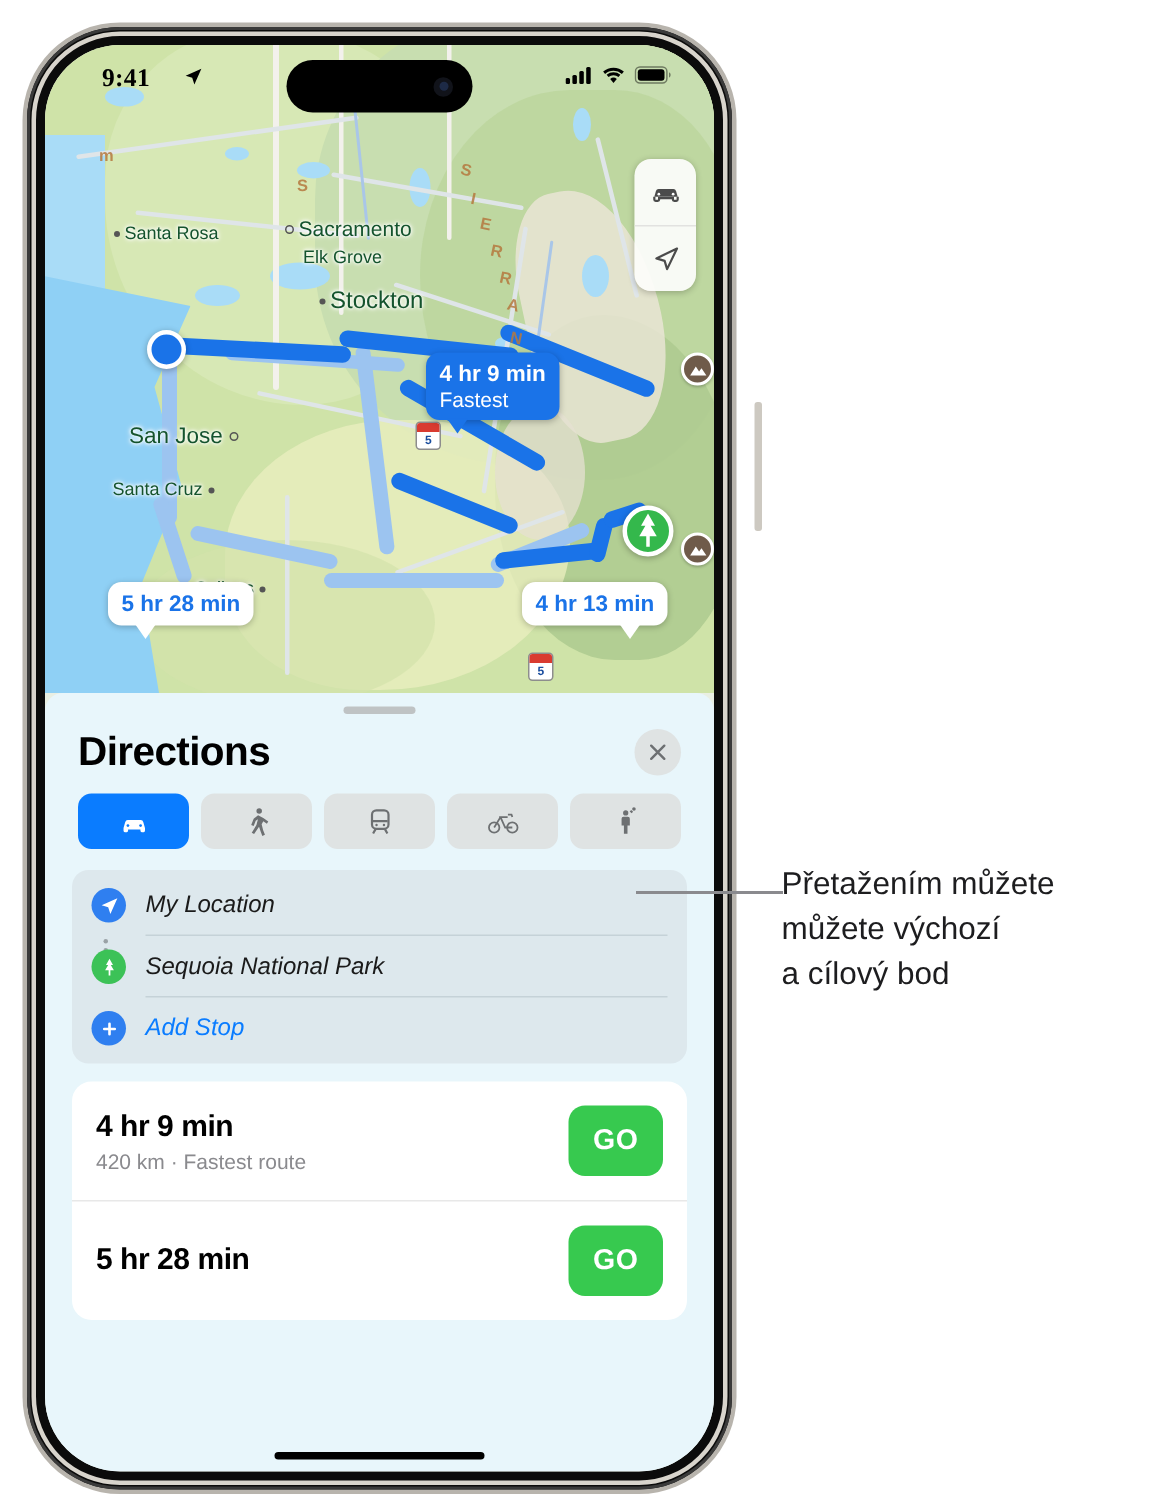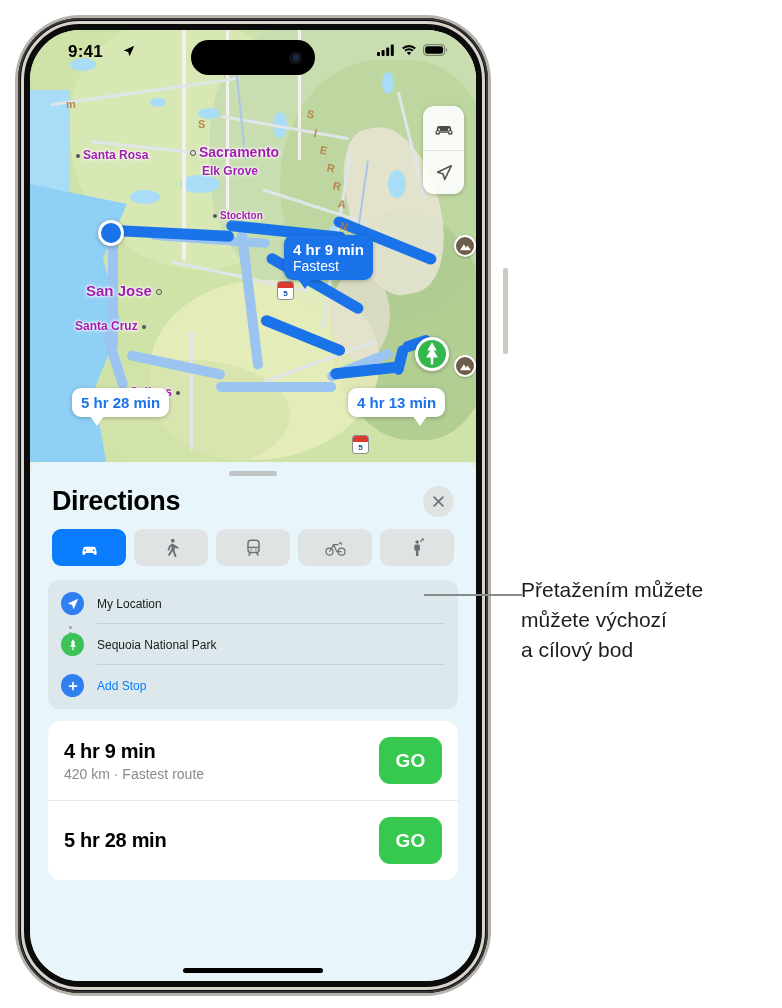--- a/index.html
+++ b/index.html
@@ -93,21 +93,21 @@
     border:1px solid #8d8d8d; border-radius:3px;
     font-size:8px; font-weight:bold; color:#1a4d9e; text-align:center;
     line-height:18px;
   }
   .shield::before{
     content:""; position:absolute; left:0; top:0; right:0; height:6px;
     background:#d93b30; border-radius:2px 2px 0 0;
   }
   .shield span { position:relative; top:3px; }
 
-  .city { position:absolute; font-weight:bold; color:#a21caf; white-space:nowrap;
+  .city { position:absolute; font-weight:normal; color:#14532d; white-space:nowrap;
           text-shadow:0 0 2px #fff,0 0 3px #fff,0 0 4px #fff; }
   .city .dot { display:inline-block; width:4px; height:4px; background:#555;
                border-radius:50%; vertical-align:middle; margin-right:3px; }
   .city .ring { display:inline-block; width:6px; height:6px; border:1.5px solid #555;
                border-radius:50%; vertical-align:middle; margin-right:3px; }
   .range-letter { position:absolute; color:#b5793f; font-weight:bold; font-size:11px;
                   opacity:.85; }
 
   
   .callout { position:absolute; border-radius:9px; padding:6px 9px; white-space:nowrap;
@@ -131,21 +131,21 @@
   }
   .map-ctrl .mc {
     height:44px; display:flex; align-items:center; justify-content:center;
   }
   .map-ctrl .mc + .mc { border-top:1px solid #e2e2e0; }
   .map-ctrl svg { width:22px; height:22px; }
 
   
   .statusbar { position:absolute; left:0; top:0; width:446px; height:50px; z-index:12; }
   .sb-time { position:absolute; left:38px; top:12px; font-size:17px; font-weight:bold;
-             color:#000; letter-spacing:.2px; }
+             color:#000; letter-spacing:.2px;font-family:Liberation Serif, serif; }
   .sb-loc { position:absolute; left:92px; top:14px; }
   .sb-loc svg { width:14px; height:14px; }
   .sb-right { position:absolute; right:28px; top:14px; display:flex; align-items:center; gap:6px; }
   .notch {
     position:absolute; left:50%; transform:translateX(-50%); top:10px;
     width:124px; height:35px; background:#000; border-radius:20px; z-index:13;
   }
   .notch .cam { position:absolute; right:13px; top:50%; transform:translateY(-50%);
                 width:13px; height:13px; border-radius:50%; background:#11131a; }
   .notch .cam::after{content:"";position:absolute;left:3.5px;top:3.5px;width:6px;height:6px;
@@ -179,21 +179,21 @@
     padding:3px 0 3px 0; position:relative;
   }
   .rline { display:flex; align-items:center; height:41px; padding:0 13px; position:relative; }
   .rline .icon {
     width:23px; height:23px; border-radius:50%; flex:0 0 23px;
     display:flex; align-items:center; justify-content:center;
   }
   .icon.blue { background:#2f7ff0; }
   .icon.green { background:#3cc257; }
   .icon svg { width:14px; height:14px; }
-  .rline .label { margin-left:13px; font-size:12px; color:#1a1a1a; }
+  .rline .label { margin-left:13px; font-size:16px; color:#1a1a1a;font-style:italic; }
   .rline .label.link { color:#0a7cff; }
   .rline .handle { margin-left:auto; width:24px; }
   .handle .bar { height:1.6px; background:#a7adb0; border-radius:1px; margin:3.2px 0; }
   .handle .bar.short { width:18px; margin-left:3px; }
   .divider { position:absolute; left:49px; right:13px; bottom:0; height:1px;
              background:#c5d2d8; }
   .dots-col { position:absolute; left:21px; width:3px; }
   .dots-col i { display:block; width:3px; height:3px; background:#9aa2a6;
                 border-radius:50%; margin:3px 0; }
 
@@ -309,21 +309,21 @@
               <path d="M2 19 L9 8 L13 14 L16 10 L22 19 Z"></path>
             </svg>
         </div>
 
         <div class="shield" style="left:247px;top:251px;"><span>5</span></div>
         <div class="shield" style="left:322px;top:405px;"><span>5</span></div>
 
         <div class="city" style="left:46px;top:118px;font-size:12px;"><span class="dot"></span><span>Santa Rosa</span></div>
         <div class="city" style="left:160px;top:114px;font-size:14px;"><span class="ring"></span><span>Sacramento</span></div>
         <div class="city" style="left:172px;top:134px;font-size:12px;"><span>Elk Grove</span></div>
-        <div class="city" style="left:183px;top:180px;font-size:10px;"><span class="dot"></span><span>Stockton</span></div>
+        <div class="city" style="left:183px;top:162px;font-size:16px;"><span class="dot"></span><span>Stockton</span></div>
         <div class="city" style="left:56px;top:252px;font-size:15px;"><span>San Jose</span><span class="ring" style="margin-left:4px;margin-right:0;"></span></div>
         <div class="city" style="left:45px;top:289px;font-size:12px;"><span>Santa Cruz</span><span class="dot" style="margin-left:4px;margin-right:0;"></span></div>
         <div class="city" style="left:100px;top:355px;font-size:12px;"><span>Salinas</span><span class="dot" style="margin-left:4px;margin-right:0;"></span></div>
 
         <div class="range-letter" style="left:277px;top:78px;transform:rotate(12deg)">S</div>
         <div class="range-letter" style="left:284px;top:97px;transform:rotate(12deg)">I</div>
         <div class="range-letter" style="left:290px;top:114px;transform:rotate(12deg)">E</div>
         <div class="range-letter" style="left:297px;top:132px;transform:rotate(12deg)">R</div>
         <div class="range-letter" style="left:303px;top:150px;transform:rotate(12deg)">R</div>
         <div class="range-letter" style="left:308px;top:168px;transform:rotate(12deg)">A</div>

